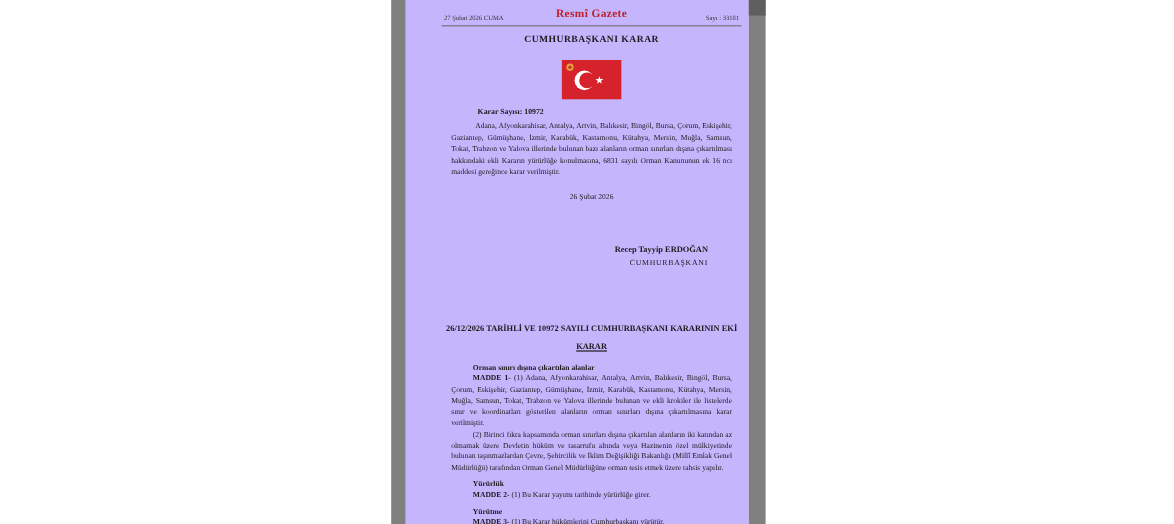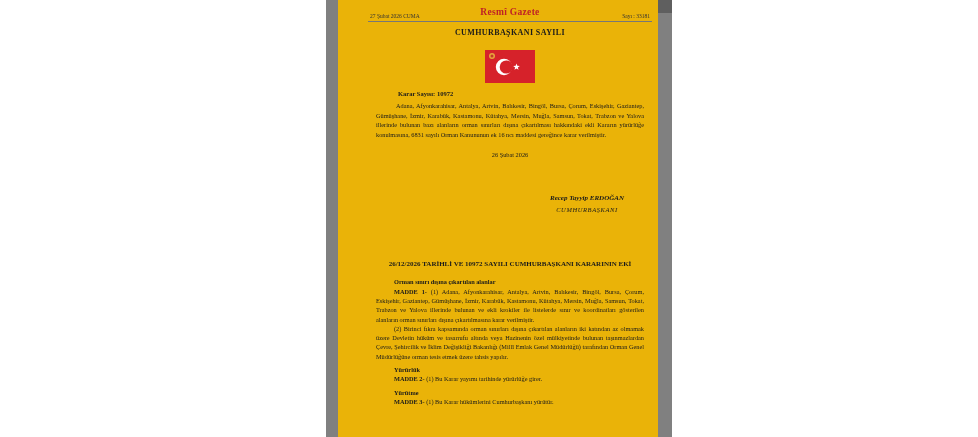--- a/index.html
+++ b/index.html
@@ -21,22 +21,22 @@
     background: #808080;
     position: relative;
   }
   .gutter.left  { width: 12px; }
   .gutter.right { width: 14px; }
   .scroll-thumb {
     position: absolute; top: 0; left: 0; right: 0;
     height: 13px; background: #5f5f5f;
   }
   .page {
-    width: 320px; height: 437px;
-    background: #eab308;
+    width: 286px; height: 437px;
+    background: #c4b5fd;
     box-sizing: border-box;
     overflow: hidden;
     padding-left: 24px;
   }
   
   .masthead {
     display: flex; align-items: flex-end;
     margin: 0 6px; padding: 1px 2px 2px 2px;
     border-bottom: 1px solid #777;
   }
@@ -68,22 +68,21 @@
     text-align: justify; text-indent: 20px;
   }
   .decision-date {
     margin-top: 12px;
     text-align: center;
     font-size: 6.3px;
   }
   .signature {
     margin: 36px 34px 0 auto;
     width: max-content;
-    text-align: center;
-    font-style: italic;
+    text-align: right;
   }
   .signature .sig-name  { font-size: 7px; font-weight: bold; }
   .signature .sig-title { font-size: 6.5px; margin-top: 4px; letter-spacing: 0.6px; }
   
   .annex-title {
     margin-top: 44px;
     text-align: center;
     font-size: 7px; font-weight: bold;
     line-height: 15px;
   }
@@ -108,21 +107,21 @@
   <div class="page">
 
     <div class="masthead">
       <div class="m-left">27 Şubat 2026 CUMA</div>
       <div class="m-center">
         <span class="gazette-title">Resmî Gazete</span>
       </div>
       <div class="m-right">Sayı : 33181</div>
     </div>
 
-    <div class="decree-heading">CUMHURBAŞKANI SAYILI</div>
+    <div class="decree-heading">CUMHURBAŞKANI KARAR</div>
 
     <div class="flag-wrap">
       <svg viewBox="0 0 50 33" width="50" height="33" xmlns="http://www.w3.org/2000/svg">
         <rect width="50" height="33" fill="#d6222a"></rect>
         <circle cx="19" cy="17" r="8.2" fill="#ffffff"></circle>
         <circle cx="21.3" cy="17" r="6.6" fill="#d6222a"></circle>
         <polygon fill="#ffffff" points="31.5,13.5 32.32,15.87 34.83,15.92 32.83,17.43 33.56,19.83 31.5,18.4 29.44,19.83 30.17,17.43 28.17,15.92 30.68,15.87"></polygon>
         <circle cx="7" cy="6" r="3" fill="#e8a33d"></circle>
         <circle cx="7" cy="6" r="1.5" fill="#c23a2a"></circle>
       </svg>
@@ -134,20 +133,21 @@
 
     <div class="decision-date">26 Şubat 2026</div>
 
     <div class="signature">
       <div class="sig-name">Recep Tayyip ERDOĞAN</div>
       <div class="sig-title">CUMHURBAŞKANI</div>
     </div>
 
     <div class="annex-title">
       <div>26/12/2026 TARİHLİ VE 10972 SAYILI CUMHURBAŞKANI KARARININ EKİ</div>
+      <div><span class="underline">KARAR</span></div>
     </div>
 
     <div class="annex-body">
       <p class="indent sec-head">Orman sınırı dışına çıkartılan alanlar</p>
       <p class="indent"><b class="mlabel">MADDE 1-</b><span> (1) Adana, Afyonkarahisar, Antalya, Artvin, Balıkesir, Bingöl, Bursa, Çorum, Eskişehir, Gaziantep, Gümüşhane, İzmir, Karabük, Kastamonu, Kütahya, Mersin, Muğla, Samsun, Tokat, Trabzon ve Yalova illerinde bulunan ve ekli krokiler ile listelerde sınır ve koordinatları gösterilen alanların orman sınırları dışına çıkartılmasına karar verilmiştir.</span></p>
       <p class="indent">(2) Birinci fıkra kapsamında orman sınırları dışına çıkartılan alanların iki katından az olmamak üzere Devletin hüküm ve tasarrufu altında veya Hazinenin özel mülkiyetinde bulunan taşınmazlardan Çevre, Şehircilik ve İklim Değişikliği Bakanlığı (Millî Emlak Genel Müdürlüğü) tarafından Orman Genel Müdürlüğüne orman tesis etmek üzere tahsis yapılır.</p>
 
       <p class="indent sec-head gap-top">Yürürlük</p>
       <p class="indent"><b class="mlabel">MADDE 2-</b><span> (1) Bu Karar yayımı tarihinde yürürlüğe girer.</span></p>
 

